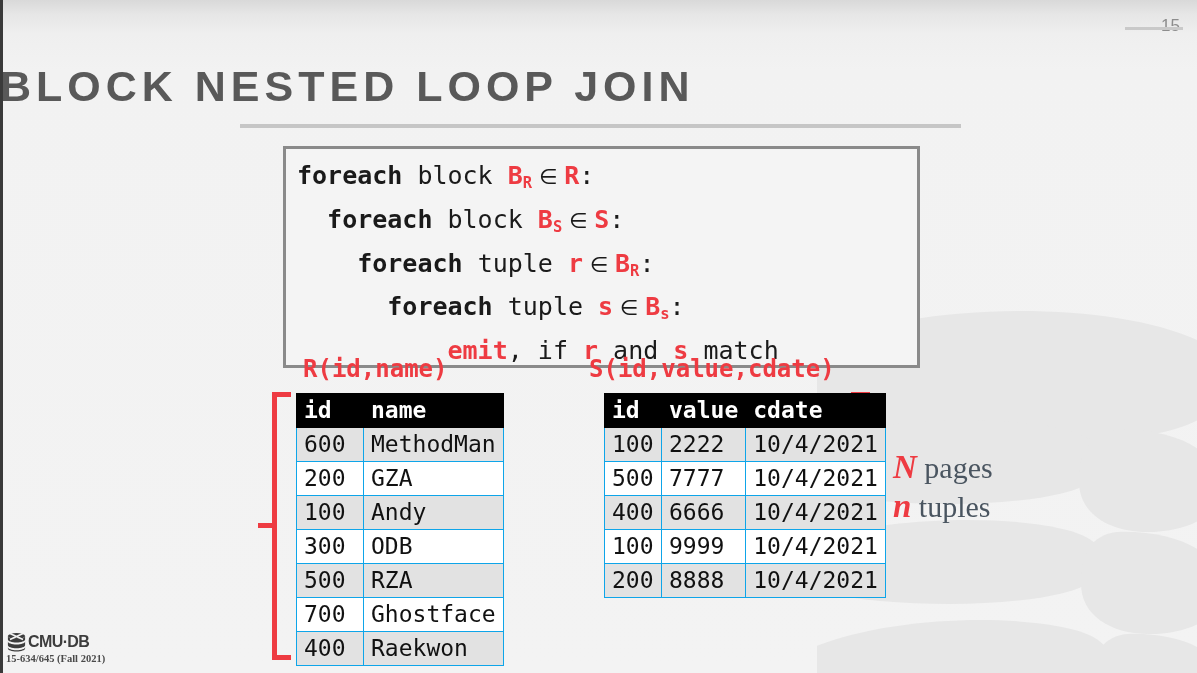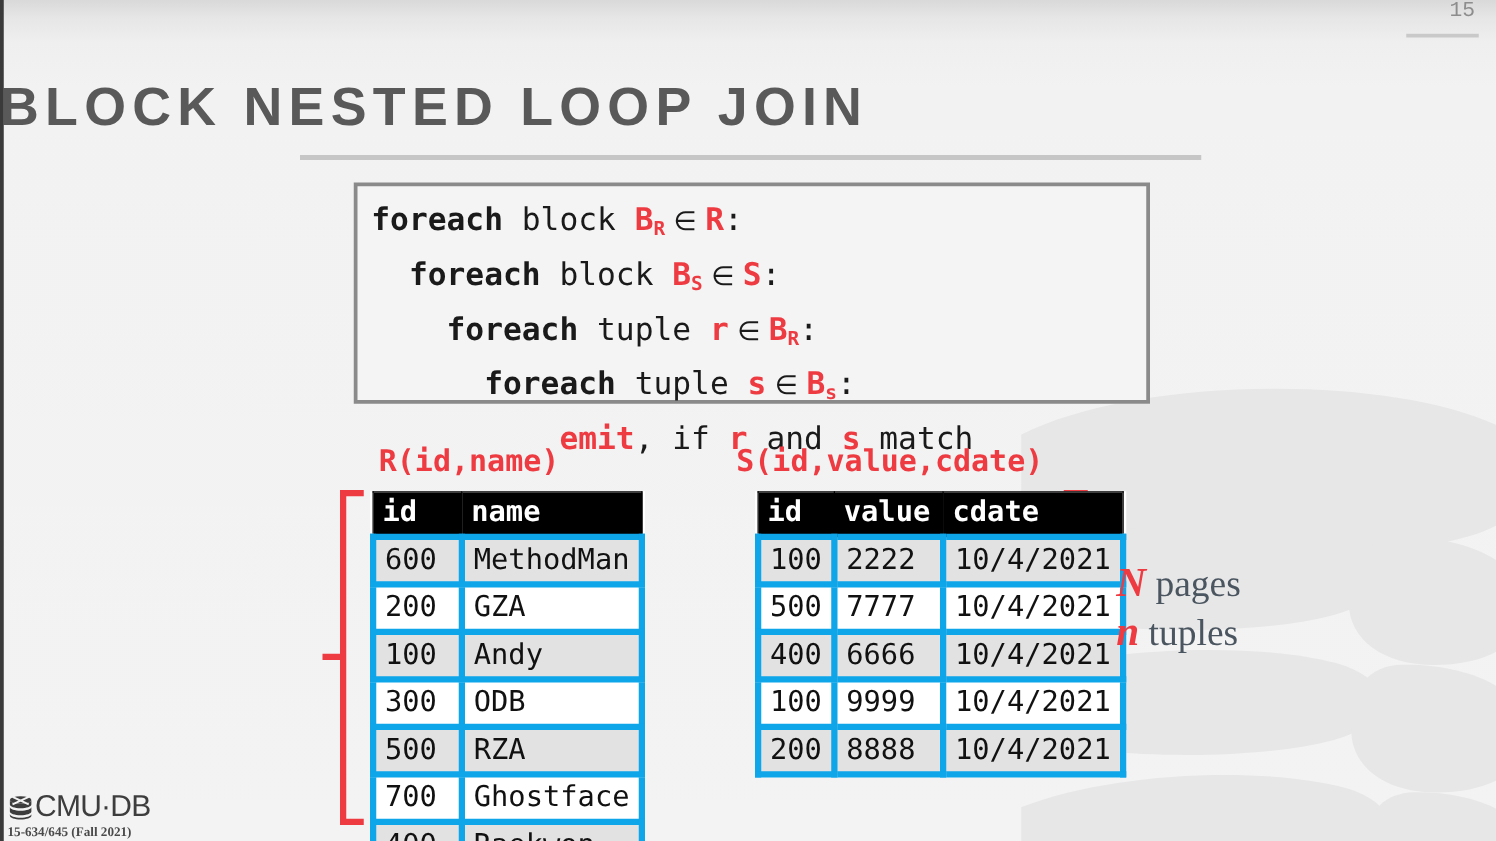--- a/index.html
+++ b/index.html
@@ -21,42 +21,42 @@
   }
 
   
   #watermark{
     position:absolute;right:-40px;top:300px;width:420px;height:430px;
     z-index:0;pointer-events:none;opacity:1;
   }
 
   
   #pagenum{
-    position:absolute;right:17px;top:0;z-index:20;
-    font-family:Liberation Mono, monospace;font-size:17px;color:#8d8d8d;
+    position:absolute;right:17px;top:16px;z-index:20;
+    font-family:Liberation Sans, sans-serif;font-size:17px;color:#8d8d8d;
   }
   #pagerule{
     position:absolute;right:14px;top:27px;width:58px;height:3px;
     background:#c9c9c9;z-index:20;
   }
 
   
   #title{
     position:absolute;left:0;top:62px;width:1197px;text-align:left;z-index:10;
     font-family:"Liberation Sans", sans-serif;
     font-size:43px;font-weight:700;letter-spacing:5px;color:#595959;
   }
   #titlerule{
     position:absolute;left:240px;top:124px;width:721px;height:4px;
     background:#c6c6c6;z-index:10;
   }
 
   
   #codebox{
-    position:absolute;left:283px;top:146px;width:637px;height:177px;
+    position:absolute;left:283px;top:146px;width:637px;height:222px;
     border:3px solid #8a8a8a;background:#f4f4f4;z-index:10;
     box-sizing:border-box;
   }
   #code{
     font-family:"DejaVu Sans Mono", monospace;
     font-size:25px;line-height:36.5px;color:#1a1a1a;
     padding:9px 0 0 11px;white-space:pre;
   }
   #code .b{font-weight:bold;}
   #code .r{color:#ee3b42;font-weight:bold;}
@@ -76,21 +76,21 @@
   .dtable{
     position:absolute;z-index:10;border-collapse:collapse;
     font-family:"DejaVu Sans Mono", monospace;font-size:23px;
     background:#fff;border:1px solid #2b2b2b;
   }
   .dtable th{
     background:#000;color:#fff;font-weight:bold;text-align:left;
     padding:3px 7px 4px 7px;border:1px solid #000;white-space:nowrap;
   }
   .dtable td{
-    padding:3px 7px 4px 7px;border:5px solid #0ea5e9;
+    padding:3px 7px 4px 7px;border:1px solid #0ea5e9;
     color:#111;white-space:nowrap;
   }
   .dtable tr.rshade td{background:#e2e2e2;}
   .dtable tr.rplain td{background:#ffffff;}
 
   #tblR{left:296px;top:393px;}
   #tblR td:nth-child(1),#tblR th:nth-child(1){width:52px;}
   #tblR td:nth-child(2),#tblR th:nth-child(2){width:125px;}
 
   #tblS{left:604px;top:393px;}
@@ -127,21 +127,21 @@
     font-family:"Liberation Serif", serif;
   }
   #annotM{left:122px;top:478px;}
   #annotN{left:893px;top:448px;}
 
   
   #logo{position:absolute;left:6px;top:632px;z-index:20;}
   #logoRow{display:flex;align-items:center;gap:1px;}
   #logoText{
     font-family:"Liberation Sans", sans-serif;
-    font-size:24px;font-weight:normal;color:#3d3d3d;letter-spacing:-0.6px;
+    font-size:16px;font-weight:bold;color:#3d3d3d;letter-spacing:-0.6px;
   }
   #logoSub{
     font-family:"Liberation Serif", serif;
     font-size:10.5px;font-weight:bold;color:#4a4a4a;margin-top:1px;
   }
 </style>
 </head>
 <body>
 
 <div id="slide">

